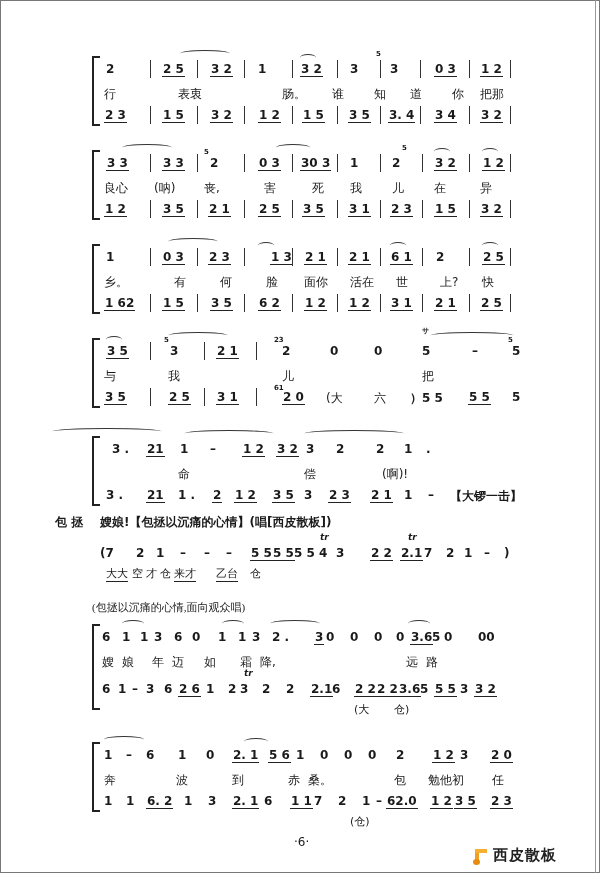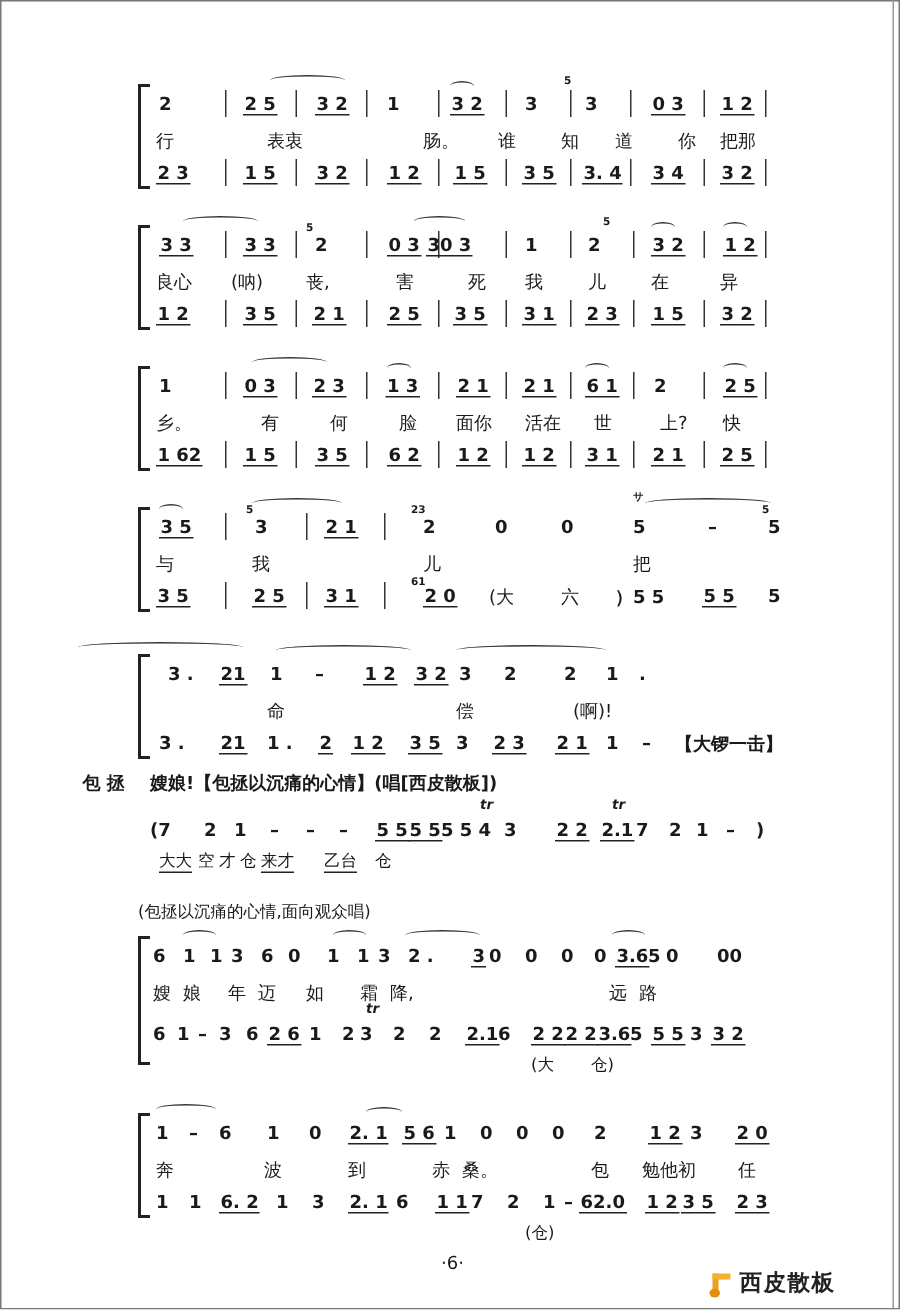--- a/index.html
+++ b/index.html
@@ -10,21 +10,21 @@
   .system{position:absolute;left:92px;width:430px;}
   .bracket{position:absolute;left:0;top:0;bottom:0;width:6px;border-left:2px solid #222;border-top:2px solid #222;border-bottom:2px solid #222;}
   .row{position:absolute;left:0;right:0;height:20px;}
   .cell{position:absolute;top:0;font-size:12px;font-weight:bold;text-align:center;white-space:nowrap;}
   .cell.u{border-bottom:1.5px solid #222;line-height:14px;padding:0 1px;}
   .bar{position:absolute;top:-2px;width:1px;height:18px;background:#333;}
   .lyric{position:absolute;font-size:12px;white-space:nowrap;}
   .slur{position:absolute;border-top:1.5px solid #333;border-radius:50% 50% 0 0;height:6px;}
   .grace{position:absolute;font-size:7px;font-weight:bold;}
   .heading{position:absolute;font-size:12px;font-weight:bold;white-space:nowrap;}
-  .note{position:absolute;font-size:12px;white-space:nowrap;}
+  .note{position:absolute;font-size:12px;white-space:nowrap;font-family:Liberation Serif, serif;}
   .pagenum{position:absolute;left:294px;top:835px;font-size:12px;}
   .logo{position:absolute;left:473px;top:846px;display:flex;align-items:center;gap:4px;}
   .logo-icon{width:16px;height:18px;position:relative;}
   .logo-icon .n1{position:absolute;left:2px;top:2px;width:4px;height:14px;background:#f0a020;}
   .logo-icon .n2{position:absolute;left:2px;top:2px;width:12px;height:4px;background:#f5b030;}
   .logo-icon .n3{position:absolute;left:0px;top:12px;width:7px;height:6px;border-radius:50%;background:#e88a10;}
   .logo-text{font-size:15px;font-weight:bold;color:#222;letter-spacing:1px;}
 </style>
 </head>
 <body>
@@ -99,21 +99,21 @@
   <div class="grace" style="left:310px;top:-6px;">5</div>
   <div class="row" style="top:6px;">
     <span class="cell u" style="left:14px">3 3</span>
     <span class="bar" style="left:58px"></span>
     <span class="cell u" style="left:70px">3 3</span>
     <span class="bar" style="left:105px"></span>
     <span class="cell" style="left:118px">2</span>
     <span class="bar" style="left:152px"></span>
     <span class="cell u" style="left:166px">0 3</span>
     <span class="bar" style="left:200px"></span>
-    <span class="cell u" style="left:192px">30 3</span>
+    <span class="cell u" style="left:208px">30 3</span>
     <span class="bar" style="left:245px"></span>
     <span class="cell" style="left:258px">1</span>
     <span class="bar" style="left:288px"></span>
     <span class="cell" style="left:300px">2</span>
     <span class="bar" style="left:330px"></span>
     <span class="cell u" style="left:342px">3 2</span>
     <span class="bar" style="left:377px"></span>
     <span class="cell u" style="left:390px">1 2</span>
     <span class="bar" style="left:418px"></span>
   </div>
@@ -156,21 +156,21 @@
   <div class="slur" style="left:166px;top:-2px;width:16px;"></div>
   <div class="slur" style="left:298px;top:-2px;width:16px;"></div>
   <div class="slur" style="left:390px;top:-2px;width:16px;"></div>
   <div class="row" style="top:6px;">
     <span class="cell" style="left:14px">1</span>
     <span class="bar" style="left:58px"></span>
     <span class="cell u" style="left:70px">0 3</span>
     <span class="bar" style="left:105px"></span>
     <span class="cell u" style="left:116px">2 3</span>
     <span class="bar" style="left:152px"></span>
-    <span class="cell u" style="left:165px">1 3</span>
+    <span class="cell u" style="left:178px">1 3</span>
     <span class="bar" style="left:200px"></span>
     <span class="cell u" style="left:212px">2 1</span>
     <span class="bar" style="left:245px"></span>
     <span class="cell u" style="left:256px">2 1</span>
     <span class="bar" style="left:288px"></span>
     <span class="cell u" style="left:298px">6 1</span>
     <span class="bar" style="left:330px"></span>
     <span class="cell" style="left:344px">2</span>
     <span class="bar" style="left:377px"></span>
     <span class="cell u" style="left:390px">2 5</span>

